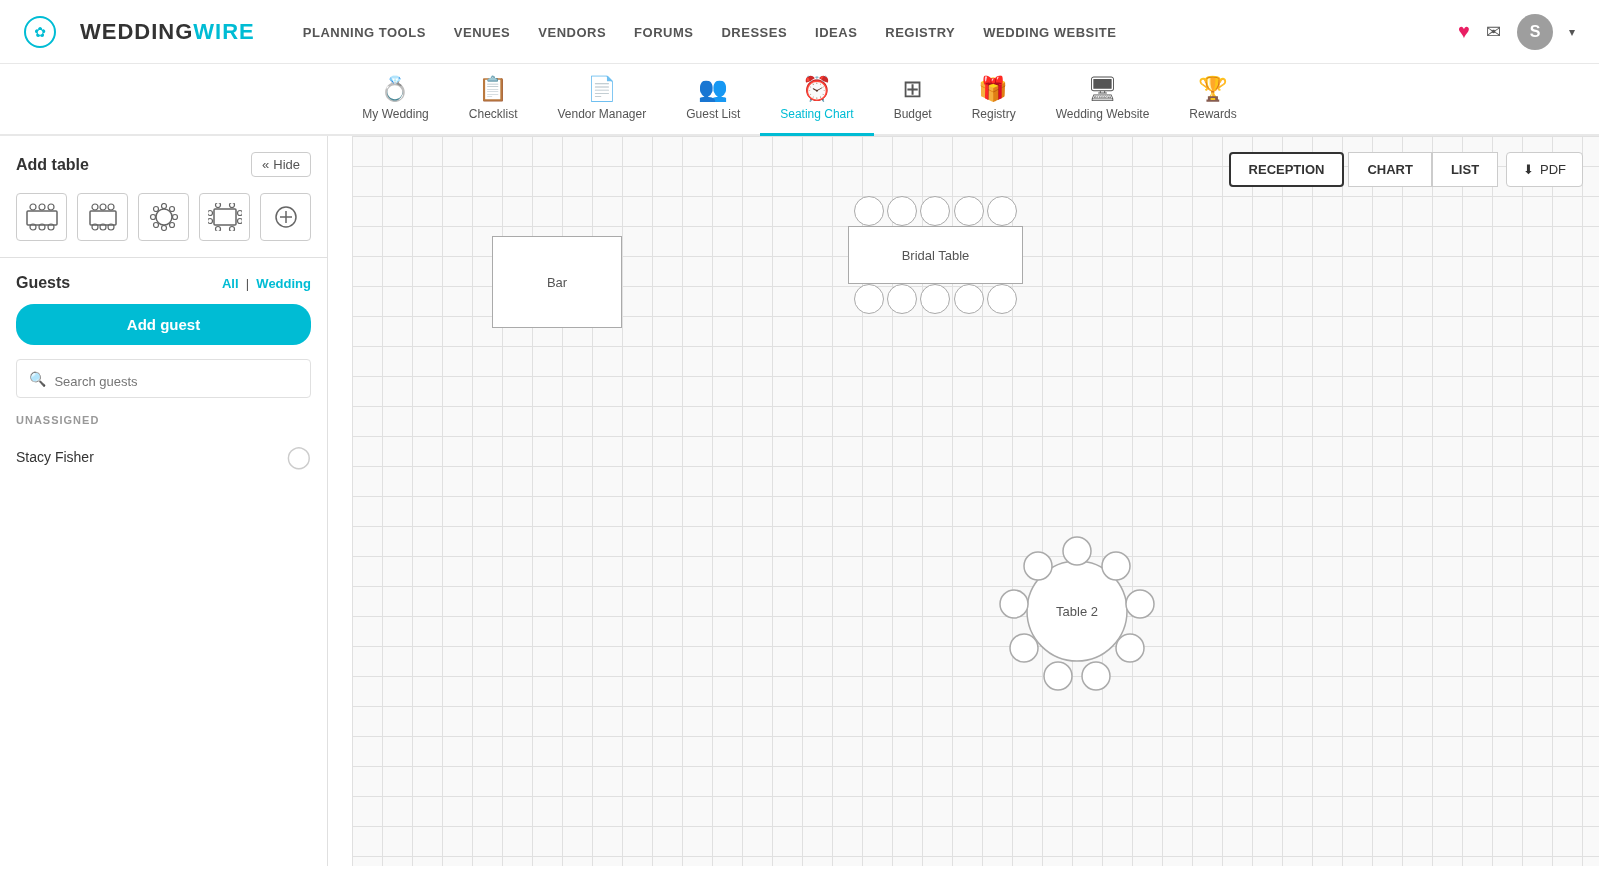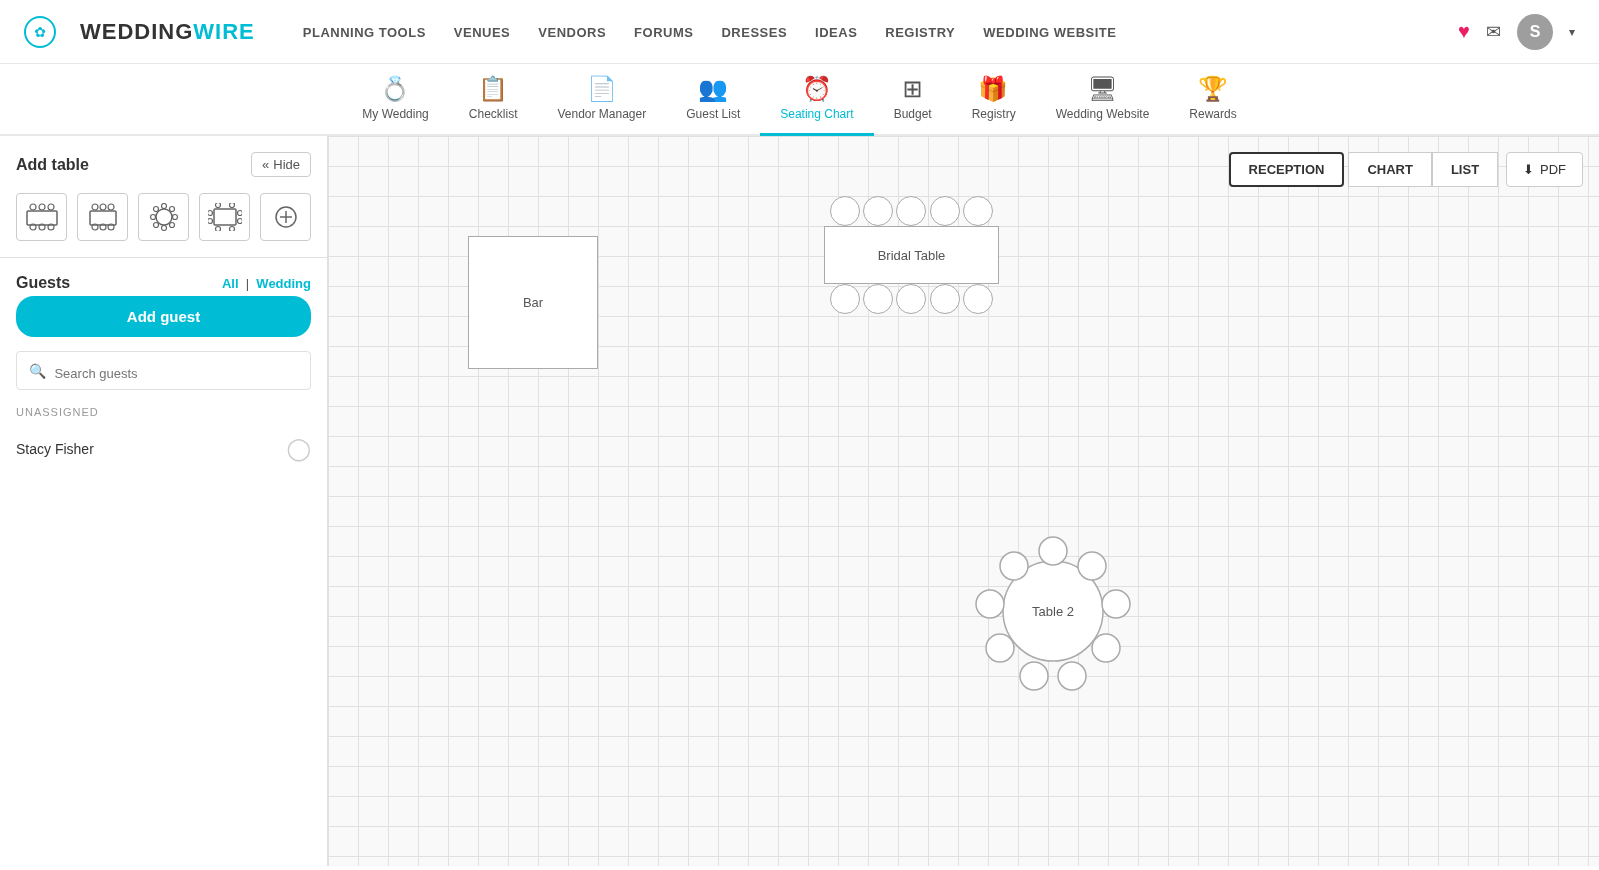--- a/index.html
+++ b/index.html
@@ -69,20 +69,21 @@
     }
     .sec-nav-item.active {
       color: #00bcd4; border-bottom: 3px solid #00bcd4;
     }
     .sec-nav-item .icon { font-size: 24px; }
 
     
     .main-layout {
       display: flex;
       height: calc(100vh - 140px);
+      gap: 24px;
     }
 
     
     .sidebar {
       width: 328px;
       min-width: 328px;
       border-right: 1px solid #e0e0e0;
       background: #fff;
       display: flex;
       flex-direction: column;
@@ -110,21 +111,21 @@
     .table-icon-btn {
       width: 52px; height: 48px;
       border: 1px solid #ccc; border-radius: 4px;
       display: flex; align-items: center; justify-content: center;
       cursor: pointer; background: #fff; color: #555; font-size: 18px;
     }
 
     .guests-section { padding: 16px; }
     .guests-header {
       display: flex; align-items: center; justify-content: space-between;
-      margin-bottom: 4px;
+      margin-bottom: 12px;
     }
     .guests-title { font-size: 16px; font-weight: 700; color: #333; }
     .guests-filter { font-size: 13px; color: #555; }
     .guests-filter span { color: #00bcd4; font-weight: 700; cursor: pointer; }
 
     .add-guest-btn {
       width: 100%; padding: 12px;
       background: #00bcd4; color: #fff;
       border: none; border-radius: 18px;
       font-size: 15px; font-weight: 600;
@@ -135,21 +136,21 @@
       display: flex; align-items: center; gap: 8px;
       border: 1px solid #e0e0e0; border-radius: 4px;
       padding: 8px 12px; margin-bottom: 16px;
     }
     .search-box input {
       border: none; outline: none; flex: 1; font-size: 13px; color: #555; margin-top: 6px;
     }
     .search-icon { color: #aaa; font-size: 14px; }
 
     .unassigned-label {
-      font-size: 11px; font-weight: 400; color: #999; letter-spacing: 1px;
+      font-size: 11px; font-weight: 700; color: #999; letter-spacing: 1px;
       margin-bottom: 10px; text-transform: uppercase;
     }
     .guest-item {
       display: flex; align-items: center; justify-content: space-between;
       padding: 8px 0;
     }
     .guest-name { font-size: 14px; color: #333; }
     .guest-avatar { color: #ccc; font-size: 22px; }
 
     
@@ -202,21 +203,21 @@
         linear-gradient(to right, #e0e0e0 1px, transparent 1px),
         linear-gradient(to bottom, #e0e0e0 1px, transparent 1px);
       background-size: 30px 30px;
       position: relative;
     }
 
     
     .bar-table {
       position: absolute;
       left: 140px; top: 100px;
-      width: 130px; height: 133px;
+      width: 130px; height: 92px;
       border: 1.5px solid #aaa;
       background: #fff;
       display: flex; align-items: center; justify-content: center;
       font-size: 13px; color: #555;
     }
 
     
     .bridal-area {
       position: absolute;
       left: 496px; top: 60px;

